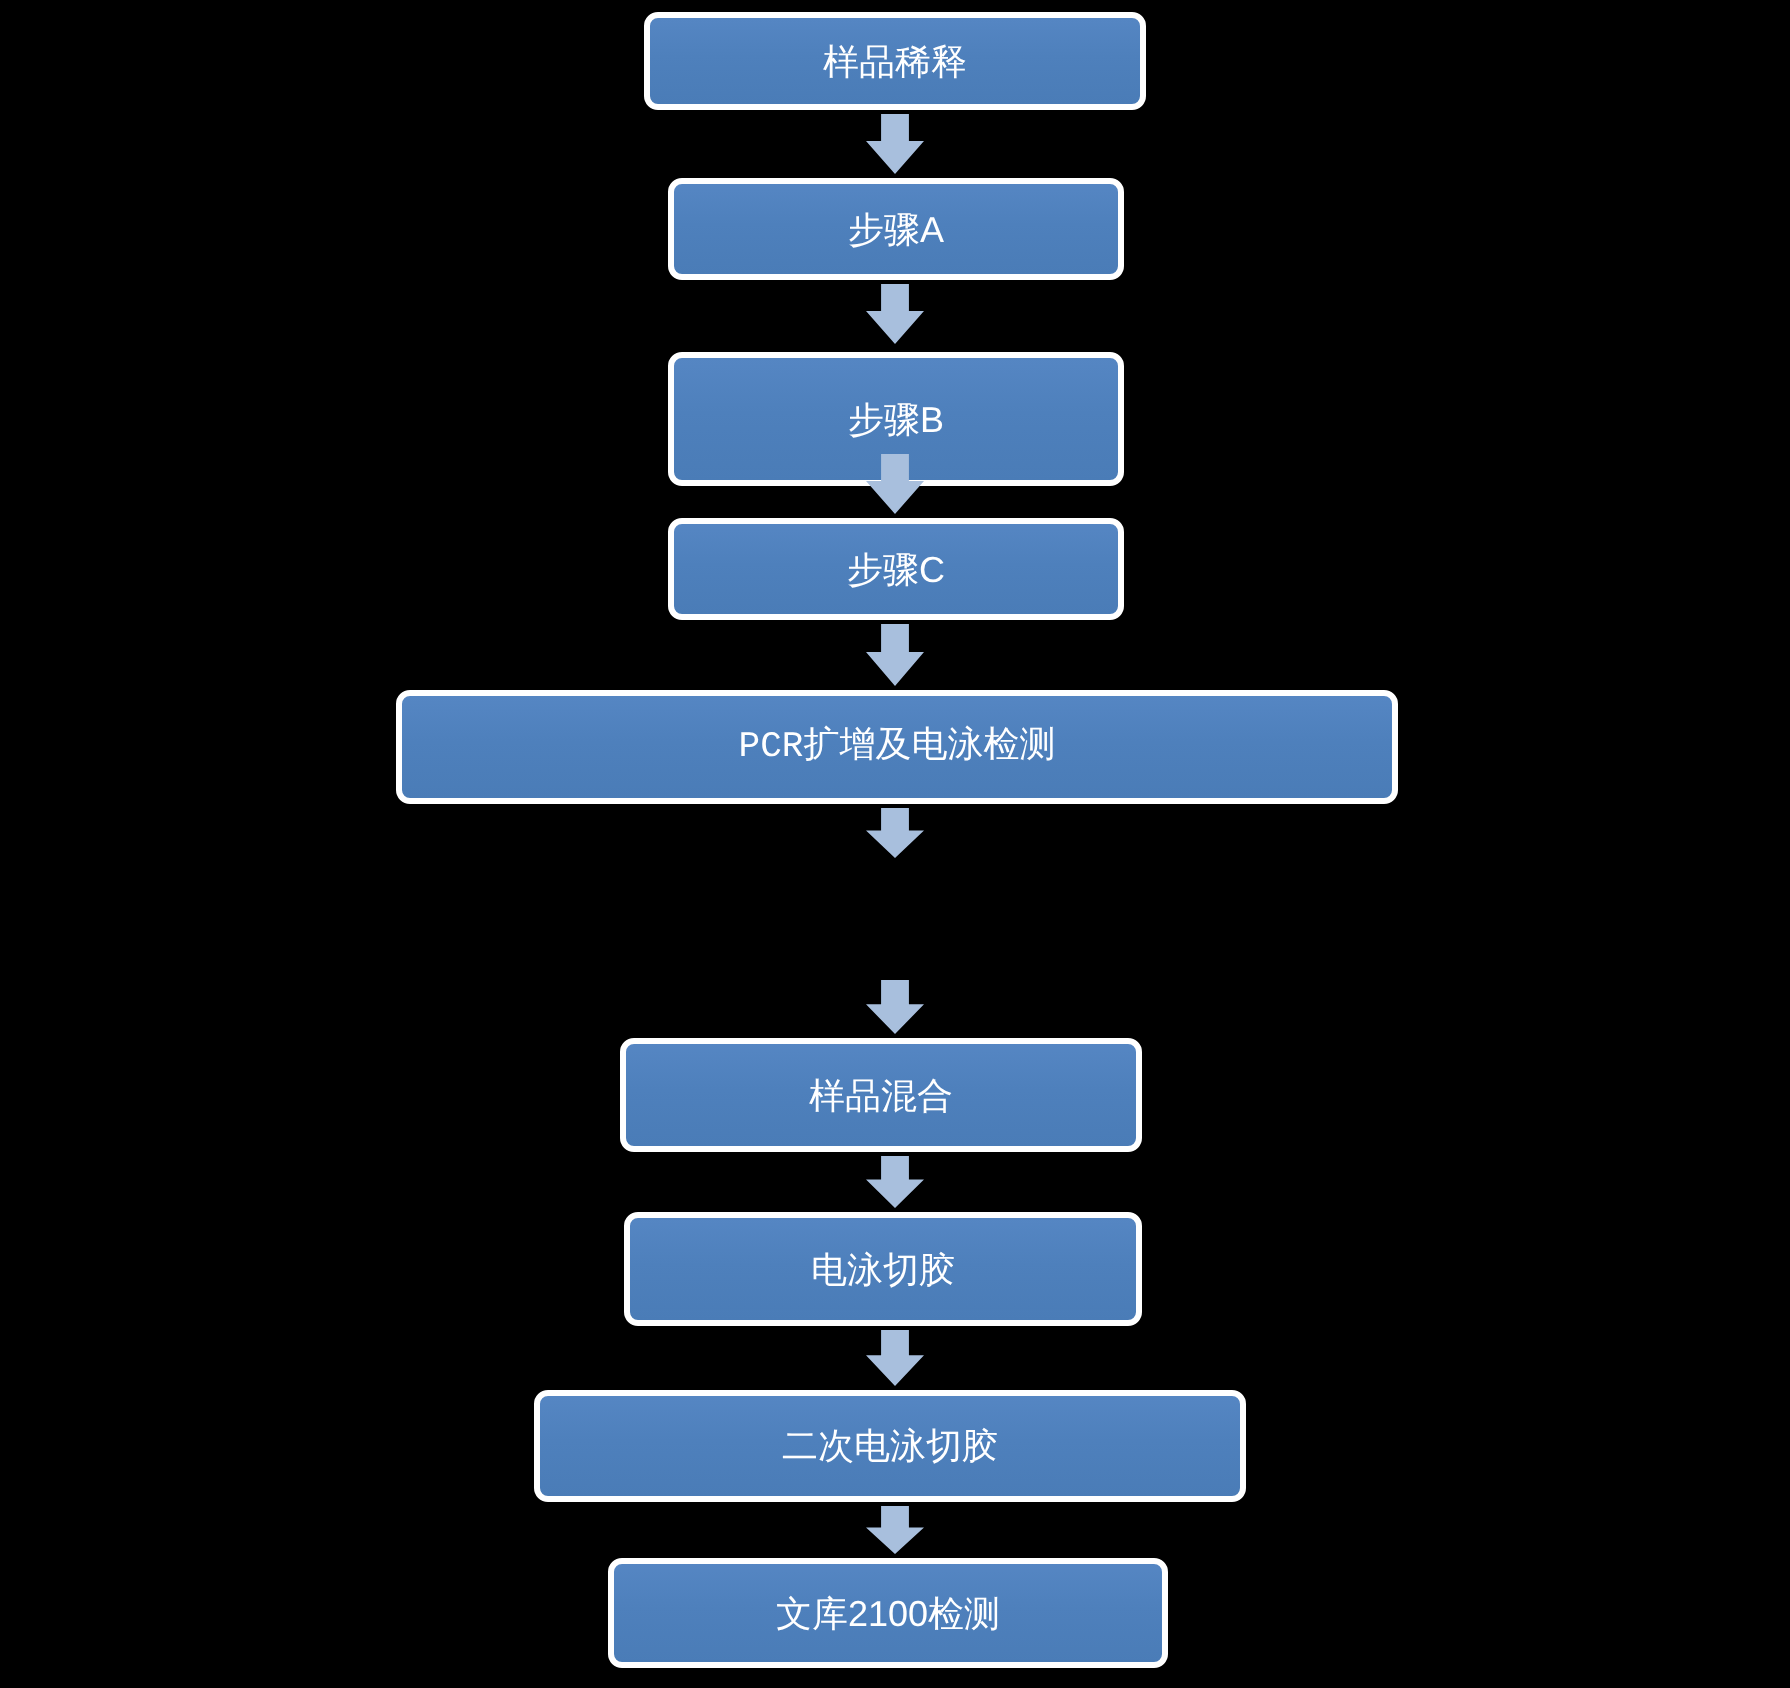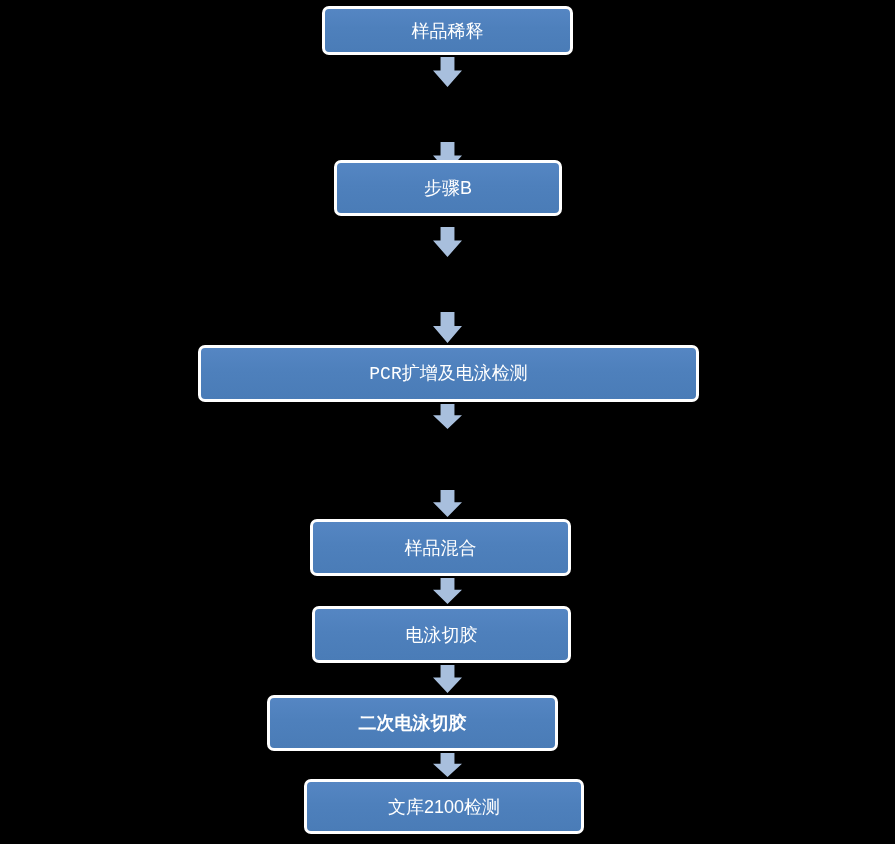--- a/index.html
+++ b/index.html
@@ -31,51 +31,53 @@
     white-space: nowrap;
   }
   .flow-arrow {
     position: absolute;
     background: #a8bfdd;
     clip-path: polygon(26% 0%, 74% 0%, 74% 45%, 100% 45%, 50% 100%, 0% 45%, 26% 45%);
   }
   
   .b1  { left: 322px; top:   6px; width: 251px; height: 49px; }
   .b2  { left: 334px; top:  89px; width: 228px; height: 51px; }
-  .b3  { left: 334px; top: 160px; width: 228px; height: 56px; }
+  .b3  { left: 334px; top: 176px; width: 228px; height: 67px; }
   .b4  { left: 334px; top: 259px; width: 228px; height: 51px; }
   .b5  { left: 198px; top: 345px; width: 501px; height: 57px; font-family: Liberation Mono, monospace; }
   .b6  { left: 200px; top: 431px; width: 495px; height: 57px; }
   .b7  { left: 310px; top: 519px; width: 261px; height: 57px; }
   .b8  { left: 312px; top: 606px; width: 259px; height: 57px; }
-  .b9  { left: 267px; top: 695px; width: 291px; height: 56px; font-weight: bold; }
+  .b9  { left: 267px; top: 695px; width: 356px; height: 56px; }
   .b10 { left: 304px; top: 779px; width: 280px; height: 55px; }
   
   .a1 { left: 433px; top:  57px; width: 29px; height: 30px; }
   .a2 { left: 433px; top: 142px; width: 29px; height: 30px; }
   .a3 { left: 433px; top: 227px; width: 29px; height: 30px; }
   .a4 { left: 433px; top: 312px; width: 29px; height: 31px; }
   .a5 { left: 433px; top: 404px; width: 29px; height: 25px; }
   .a6 { left: 433px; top: 490px; width: 29px; height: 27px; }
   .a7 { left: 433px; top: 578px; width: 29px; height: 26px; }
   .a8 { left: 433px; top: 665px; width: 29px; height: 28px; }
   .a9 { left: 433px; top: 753px; width: 29px; height: 24px; }
 </style>
 </head>
 <body>
 
 <div class="canvas">
   <div class="flow-box b1">样品稀释</div>
   <div class="flow-arrow a1"></div>
 
+  <div class="flow-box b2">步骤A</div>
   <div class="flow-arrow a2"></div>
 
   <div class="flow-box b3">步骤B</div>
   <div class="flow-arrow a3"></div>
 
+  <div class="flow-box b4">步骤C</div>
   <div class="flow-arrow a4"></div>
 
   <div class="flow-box b5">PCR扩增及电泳检测</div>
   <div class="flow-arrow a5"></div>
 
   <div class="flow-arrow a6"></div>
 
   <div class="flow-box b7">样品混合</div>
   <div class="flow-arrow a7"></div>
 

